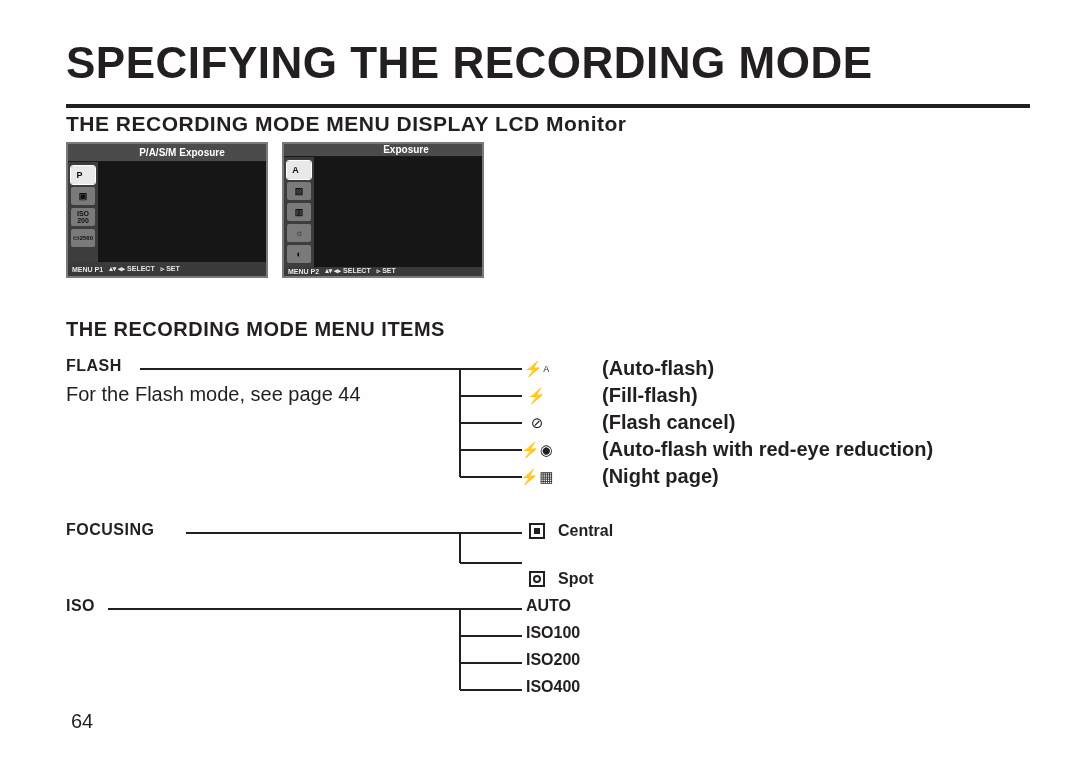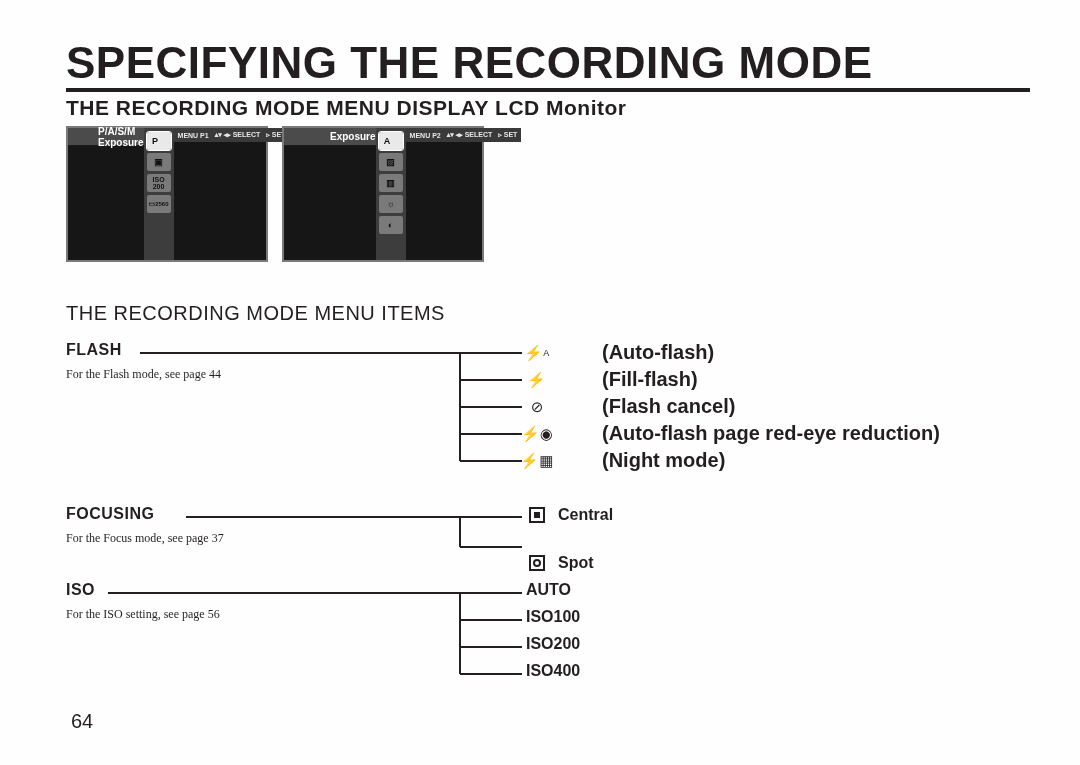--- a/index.html
+++ b/index.html
@@ -9,21 +9,21 @@
     background: #fefefe;
     font-family: Arial, Helvetica, sans-serif;
     padding: 38px 50px 30px 66px;
     color: #231f20;
   }
   .page-title {
     font-family: "Trebuchet MS", "Lucida Grande", sans-serif;
     font-size: 44px;
     font-weight: 700;
     letter-spacing: 0.5px;
-    margin-bottom: 0;
+    margin-bottom: 16px;
   }
   .title-rule {
     border: none;
     border-top: 4px solid #231f20;
     margin-bottom: 4px;
   }
   .section-header {
     font-size: 21px;
     font-weight: 700;
     letter-spacing: 0.5px;
@@ -34,21 +34,21 @@
     gap: 14px;
     margin-top: 6px;
     margin-bottom: 40px;
   }
   .lcd {
     width: 202px;
     height: 136px;
     background: #161616;
     border: 2px solid #7a7a7a;
     display: flex;
-    flex-direction: row;
+    flex-direction: column;
     position: relative;
   }
   .lcd-topbar {
     height: 18px;
     background: #4b4b4b;
     border-bottom: 1px solid #1a1a1a;
     color: #fff;
     font-size: 10px;
     font-weight: 700;
     display: flex;
@@ -102,39 +102,38 @@
     display: inline-block;
     width: 0; height: 0;
     border-top: 4px solid transparent;
     border-bottom: 4px solid transparent;
     border-left: 5px solid #e9e9e9;
     margin-left: 2px;
     vertical-align: middle;
   }
   .sub-header {
     font-size: 20px;
-    font-weight: 400;
+    font-weight: 700;
     letter-spacing: 0.5px;
     margin-bottom: 16px;
   }
   .menu-grid {
     position: relative;
     height: 350px;
   }
   .item-label {
     position: absolute;
     font-size: 16px;
     font-weight: 700;
     letter-spacing: 0.5px;
   }
   .item-desc {
     position: absolute;
-    font-size: 12px;
+    font-size: 20px;
     font-weight: 400;
-    font-family: Liberation Serif, serif;
   }
   .option-row {
     position: absolute;
     display: flex;
     align-items: center;
     gap: 10px;
   }
   .opt-icon {
     width: 22px;
     height: 20px;
@@ -248,29 +247,28 @@
   <div class="option-row" style="left:460px;top:27px">
     <span class="opt-icon">⚡</span>
     <span class="opt-paren">(<span>Fill-flash</span>)</span>
   </div>
   <div class="option-row" style="left:460px;top:54px">
     <span class="opt-icon">⊘</span>
     <span class="opt-paren">(<span>Flash cancel</span>)</span>
   </div>
   <div class="option-row" style="left:460px;top:81px">
     <span class="opt-icon">⚡◉</span>
-    <span class="opt-paren">(<span>Auto-flash page red-eye reduction</span>)</span>
+    <span class="opt-paren">(<span>Auto-flash with red-eye reduction</span>)</span>
   </div>
   <div class="option-row" style="left:460px;top:108px">
     <span class="opt-icon">⚡▦</span>
-    <span class="opt-paren">(<span>Night mode</span>)</span>
+    <span class="opt-paren">(<span>Night page</span>)</span>
   </div>
 
   <div class="item-label" style="left:0;top:164px">FOCUSING</div>
-  <div class="item-desc" style="left:0;top:190px">For the Focus mode, see page 37</div>
 
   <svg class="conn" style="left:120px;top:176px" width="344" height="40">
     <line x1="0" y1="0" x2="274" y2="0" stroke="#231f20" stroke-width="2"></line>
     <line x1="274" y1="0" x2="274" y2="30" stroke="#231f20" stroke-width="2"></line>
     <line x1="274" y1="0" x2="336" y2="0" stroke="#231f20" stroke-width="2"></line>
     <line x1="274" y1="30" x2="336" y2="30" stroke="#231f20" stroke-width="2"></line>
   </svg>
 
   <div class="option-row" style="left:460px;top:164px">
     <span class="opt-icon">
@@ -283,21 +281,20 @@
   <div class="option-row" style="left:460px;top:212px">
     <span class="opt-icon">
         <span class="sq-outer">
           <span class="sq-inner-dot"></span>
         </span>
       </span>
     <span class="opt-bold">Spot</span>
   </div>
 
   <div class="item-label" style="left:0;top:240px">ISO</div>
-  <div class="item-desc" style="left:0;top:266px">For the ISO setting, see page 56</div>
 
   <svg class="conn" style="left:42px;top:252px" width="422" height="90">
     <line x1="0" y1="0" x2="352" y2="0" stroke="#231f20" stroke-width="2"></line>
     <line x1="352" y1="0" x2="352" y2="81" stroke="#231f20" stroke-width="2"></line>
     <line x1="352" y1="0" x2="414" y2="0" stroke="#231f20" stroke-width="2"></line>
     <line x1="352" y1="27" x2="414" y2="27" stroke="#231f20" stroke-width="2"></line>
     <line x1="352" y1="54" x2="414" y2="54" stroke="#231f20" stroke-width="2"></line>
     <line x1="352" y1="81" x2="414" y2="81" stroke="#231f20" stroke-width="2"></line>
   </svg>
 

